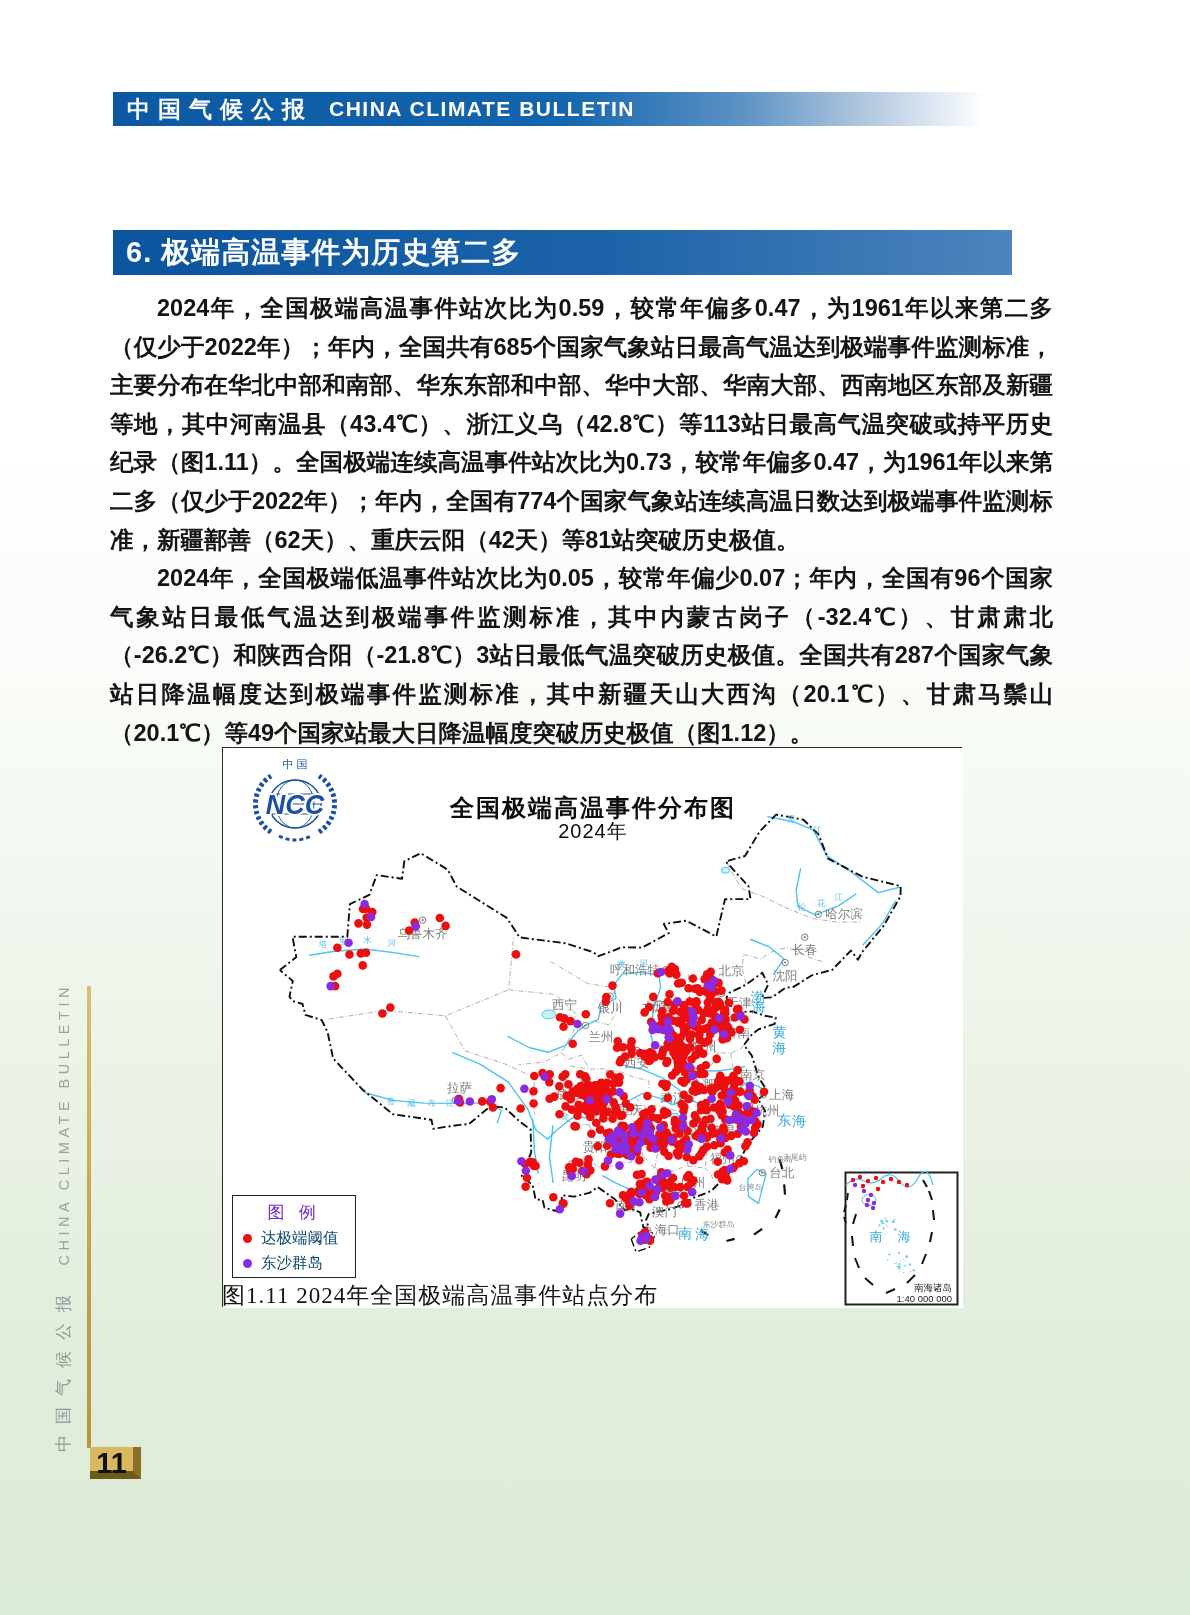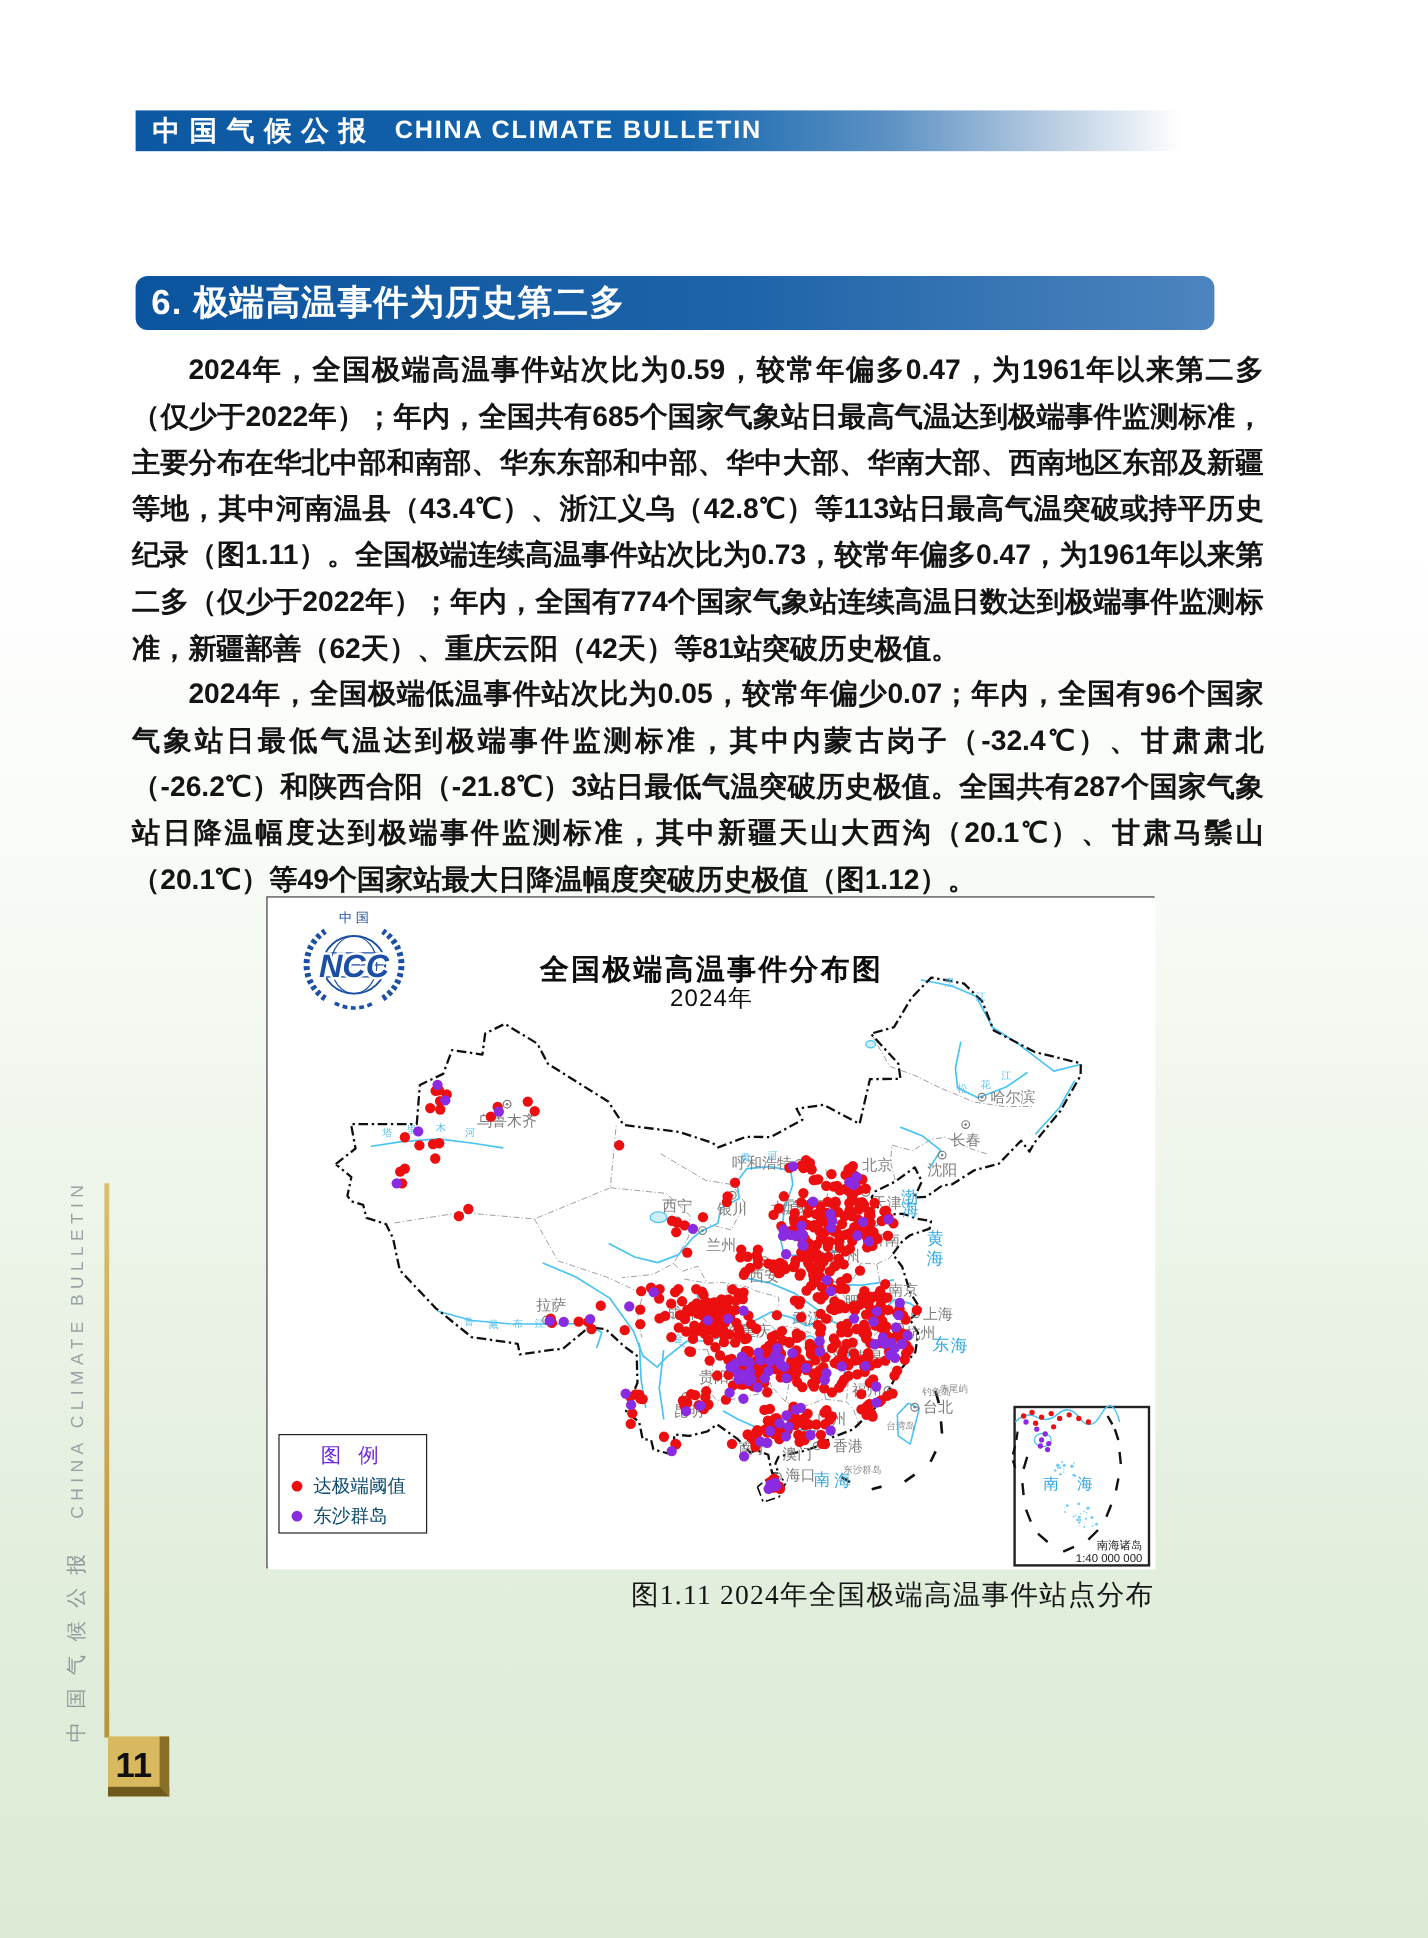--- a/index.html
+++ b/index.html
@@ -8,21 +8,21 @@
     font-family:"Liberation Sans",sans-serif;}
   
   .masthead{position:absolute;left:113px;top:92px;width:899px;height:34px;
     background:linear-gradient(90deg,#0d58a2 0%,#1365ad 50%,#5d92c4 70%,#b9cde2 85%,rgba(233,240,247,0) 97%);
     display:flex;align-items:center;color:#fff;}
   .masthead .zh{font-size:23px;font-weight:bold;letter-spacing:8px;margin-left:14px;white-space:nowrap;}
   .masthead .en{font-size:21px;font-weight:bold;letter-spacing:1.5px;margin-left:16px;white-space:nowrap;}
   
   .section-bar{position:absolute;left:113px;top:230px;width:899px;height:45px;
     background:linear-gradient(90deg,#0b549e 0%,#1c63a9 55%,#3d79b6 85%,#4c85bf 100%);
-    display:flex;align-items:center;border-radius:10px;}
+    display:flex;align-items:center;}
   .section-bar span{color:#fff;font-size:29px;font-weight:bold;margin-left:13px;letter-spacing:1px;}
   
   .bodytext{position:absolute;left:110px;top:289px;width:943px;color:#141414;
     font-size:23.5px;line-height:38.6px;text-align:justify;}
   .bodytext p{margin:0;text-indent:2em;font-weight:bold;}
   
   .map-fig{position:absolute;left:222px;top:747px;width:740px;height:560px;background:#fff;
     border:1.6px solid #2b2b2b;box-sizing:border-box;}
   .map-fig svg.mainmap{position:absolute;left:0;top:0;}
   .map-title{position:absolute;left:0;top:44px;width:740px;text-align:center;
@@ -33,32 +33,32 @@
   .legend-box{position:absolute;left:9px;top:447px;width:124px;height:83px;border:1.6px solid #222;
     background:#fff;font-family:"Liberation Serif",serif;box-sizing:border-box;}
   .legend-title{text-align:center;font-size:17px;color:#6d28d9;margin-top:5px;letter-spacing:5px;}
   .legend-item{display:flex;align-items:center;margin:4px 0 0 10px;font-size:15.5px;color:#0c4a6e;}
   .legend-dot{width:9px;height:9px;border-radius:50%;margin-right:9px;flex:0 0 auto;}
   .attribution{position:absolute;left:238px;top:474px;width:235px;text-align:center;
     font-family:"Liberation Serif",serif;color:#111;}
   .attribution .l1{font-size:15px;font-weight:bold;}
   .attribution .l2{font-size:13.5px;margin-top:3px;}
   .attribution .l3{font-size:13.5px;margin-top:3px;letter-spacing:1px;}
-  .fig-caption{position:absolute;left:222px;top:1314px;width:740px;text-align:right;
+  .fig-caption{position:absolute;left:222px;top:1280px;width:740px;text-align:left;
     font-family:"Liberation Serif",serif;font-size:23px;color:#151515;letter-spacing:1px;}
   
   .gold-line{position:absolute;left:87px;top:986px;width:4px;height:462px;
     background:linear-gradient(180deg,#d9c06d 0%,#c3a14a 60%,#b8943c 100%);}
   .side-vert{position:absolute;left:52px;top:1452px;transform:rotate(-90deg);transform-origin:0 0;
     white-space:nowrap;}
   .side-vert .zh{font-size:17px;letter-spacing:11px;color:#8e9898;}
   .side-vert .en{font-size:14.5px;letter-spacing:4.5px;color:#98a2a2;margin-left:14px;}
-  .pagenum-box{position:absolute;left:90px;top:1447px;width:51px;height:50px;
+  .pagenum-box{position:absolute;left:90px;top:1447px;width:51px;height:32px;
     background:#d8b95f;border-right:8px solid #8a7026;border-bottom:8px solid #6f5a1d;
-    box-sizing:border-box;display:flex;align-items:flex-end;justify-content:center;}
+    box-sizing:border-box;display:flex;align-items:flex-start;justify-content:center;}
   .pagenum-box span{font-size:29px;font-weight:bold;color:#101010;}
   
   text{user-select:none;}
 </style>
 </head>
 <body>
 
 <div class="page">
 
   <div class="masthead">

